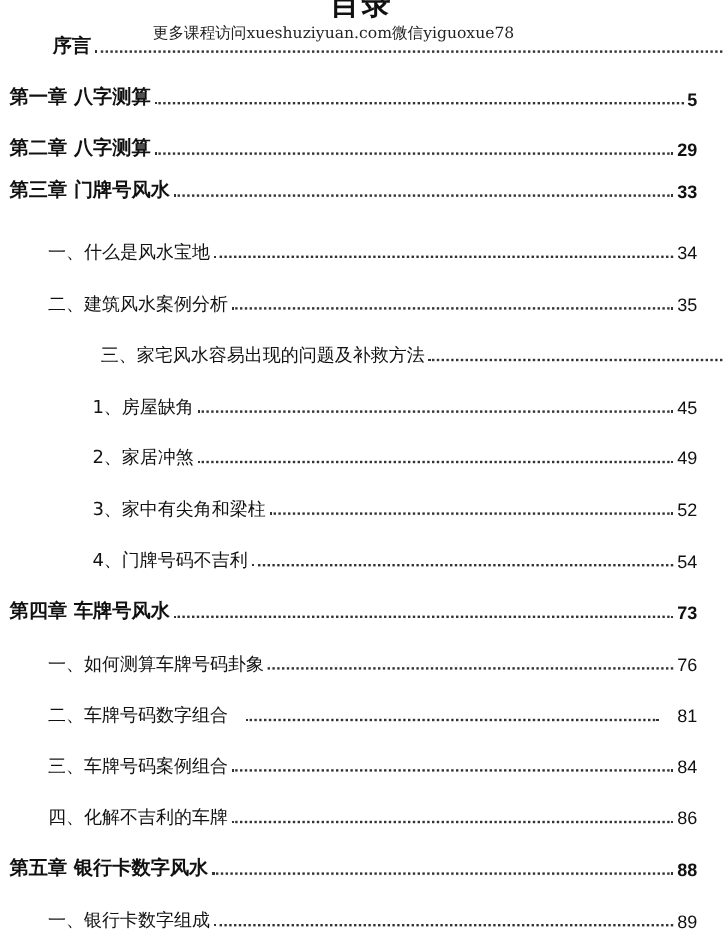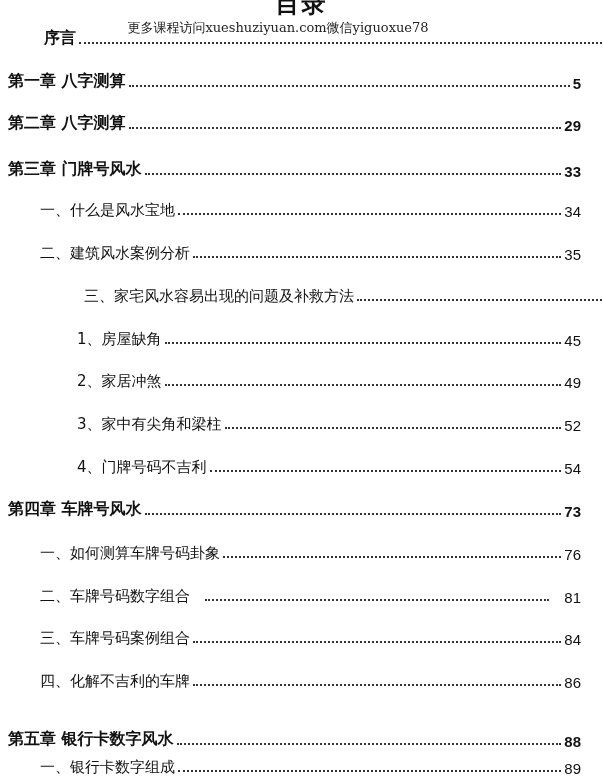--- a/index.html
+++ b/index.html
@@ -32,21 +32,21 @@
     <div class="row l0" style="top: 70px;">
       <span class="label">第一章  八字测算</span>
       <span class="dots"></span>
       <span class="page">5</span>
     </div>
     <div class="row l0" style="top: 112px;">
       <span class="label">第二章  八字测算</span>
       <span class="dots"></span>
       <span class="page">29</span>
     </div>
-    <div class="row l0" style="top: 158px;">
+    <div class="row l0" style="top: 147px;">
       <span class="label">第三章  门牌号风水</span>
       <span class="dots"></span>
       <span class="page">33</span>
     </div>
     <div class="row l1" style="top: 198px;">
       <span class="label">一、什么是风水宝地</span>
       <span class="dots"></span>
       <span class="page">34</span>
     </div>
     <div class="row l1" style="top: 241px;">
@@ -97,21 +97,21 @@
     <div class="row l1" style="top: 626px;">
       <span class="label">三、车牌号码案例组合</span>
       <span class="dots"></span>
       <span class="page">84</span>
     </div>
     <div class="row l1" style="top: 669px;">
       <span class="label">四、化解不吉利的车牌</span>
       <span class="dots"></span>
       <span class="page">86</span>
     </div>
-    <div class="row l0" style="top: 728px;">
+    <div class="row l0" style="top: 712px;">
       <span class="label">第五章  银行卡数字风水</span>
       <span class="dots"></span>
       <span class="page">88</span>
     </div>
     <div class="row l1" style="top: 755px;">
       <span class="label">一、银行卡数字组成</span>
       <span class="dots"></span>
       <span class="page">89</span>
     </div>
   </div>

